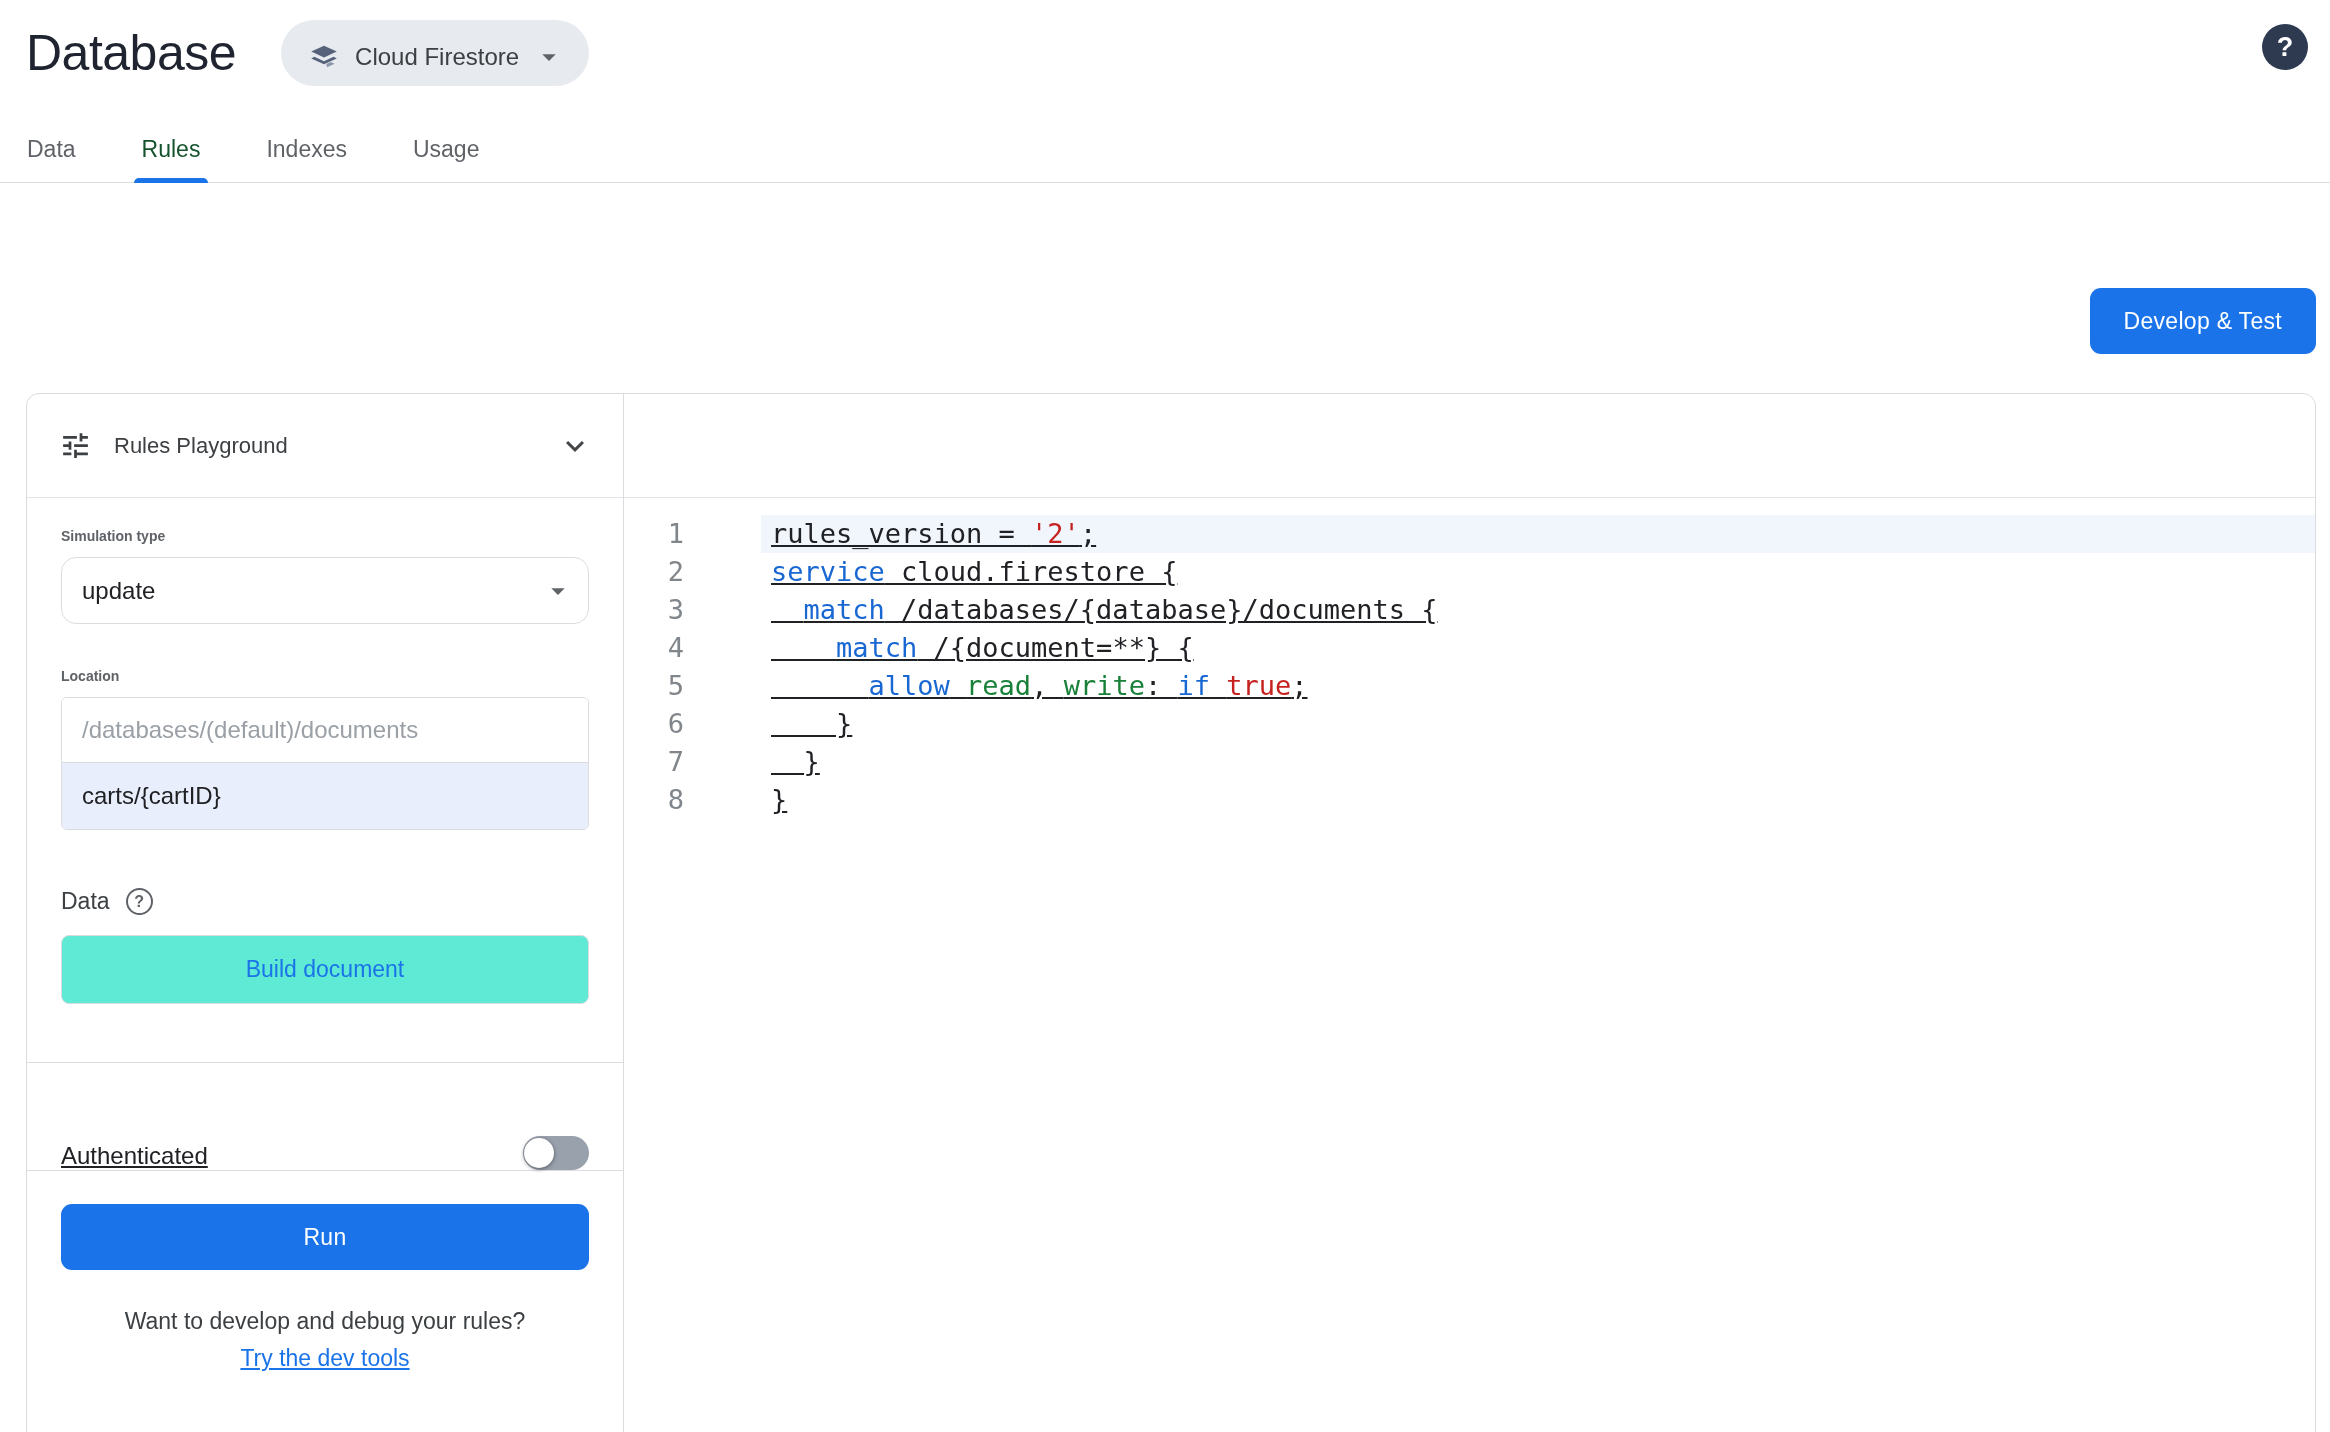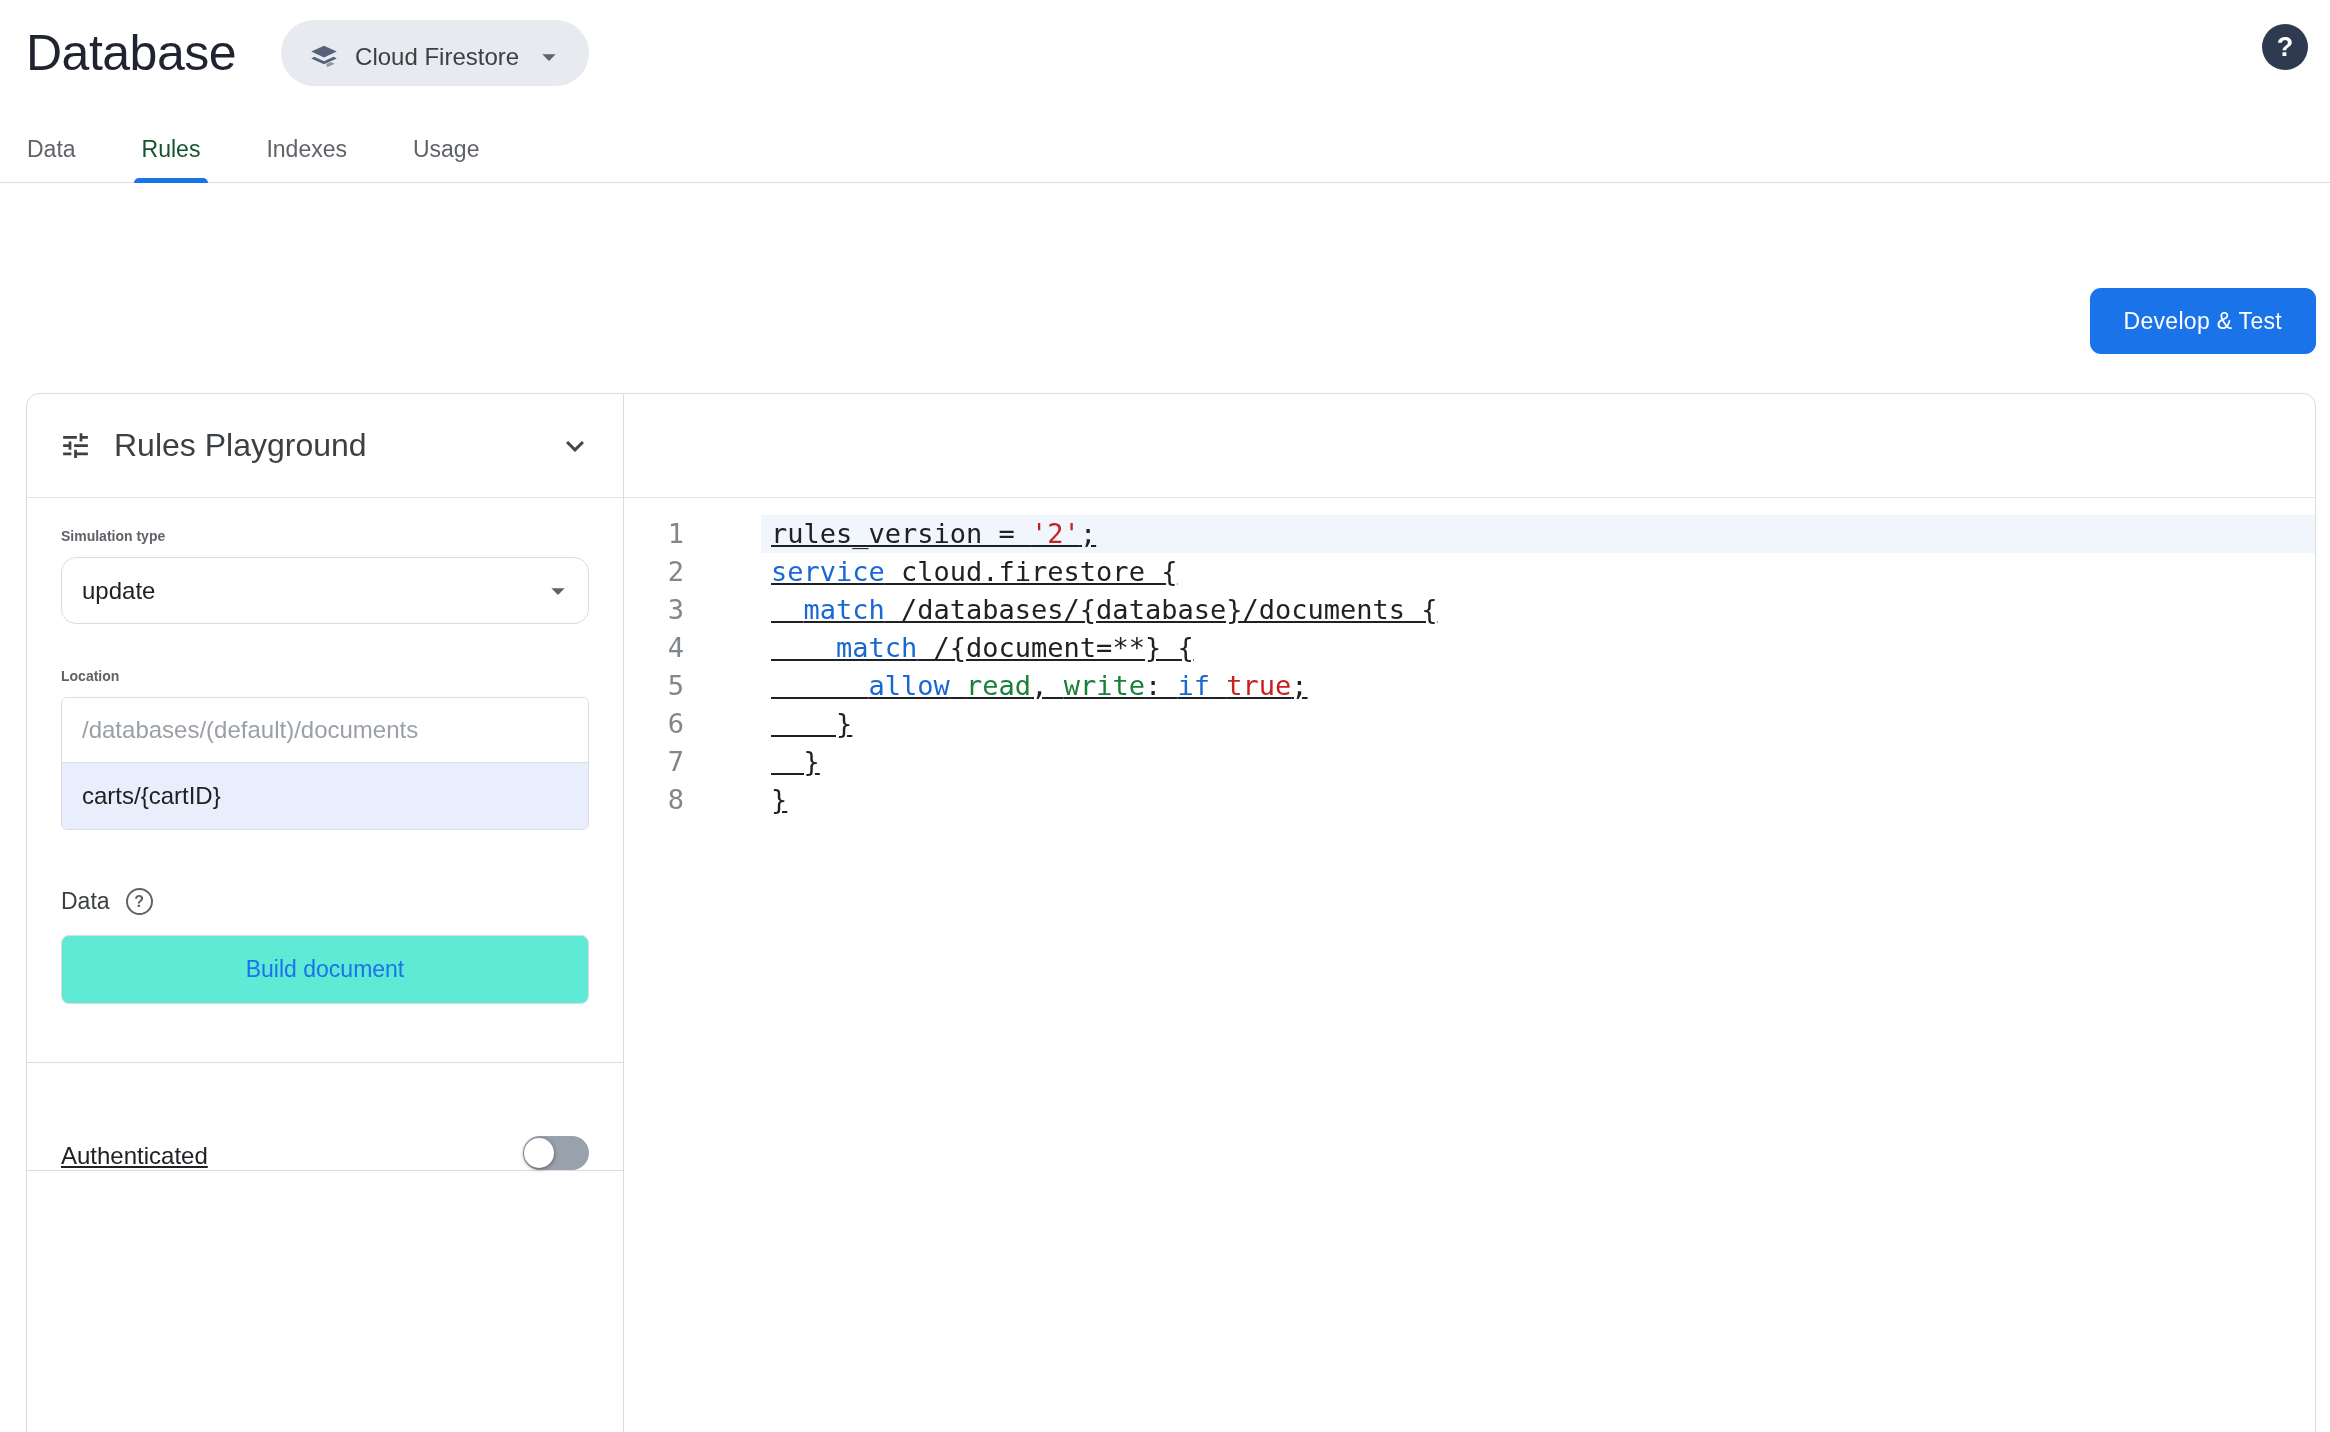--- a/index.html
+++ b/index.html
@@ -33,21 +33,21 @@
     font-size:23px; font-weight:500; letter-spacing:0.3px; padding:0 34px; cursor:pointer; font-family:inherit; }
 
   
   .panel { display:flex; margin:39px 14px 0 26px; height:1100px; background:#fff;
     border:1px solid #dadce0; border-radius:13px; overflow:hidden; }
 
   
   .sidebar { width:597px; min-width:597px; border-right:1px solid #dadce0; display:flex; flex-direction:column; }
   .side-header { height:104px; border-bottom:1px solid #e0e3e7; display:flex; align-items:center;
     padding:0 30px 0 32px; gap:22px; cursor:pointer; }
-  .side-header .title { font-size:32px; color:#3c4043; }
+  .side-header .title { font-size:22px; color:#3c4043; }
   .side-header svg.tune { width:33px; height:33px; }
   .side-header svg.chev { width:36px; height:36px; margin-left:auto; }
   .side-body { padding:30px 34px 58px; }
   .field-label { font-size:14px; color:#5f6368; margin-bottom:13px;font-weight:bold; }
   .select-box { height:67px; border:1px solid #dadce0; border-radius:15px; display:flex; align-items:center;
     padding:0 14px 0 20px; margin-bottom:44px; cursor:pointer; background:#fff; }
   .select-box .value { font-size:24px; color:#202124; }
   .select-box svg { width:32px; height:32px; margin-left:auto; }
   .loc-box { border:1px solid #dadce0; border-radius:6px; overflow:hidden; }
   .loc-prefix { height:65px; line-height:64px; padding:0 20px; font-size:24px; color:#9aa0a6;
@@ -163,20 +163,25 @@
 
       <div class="auth-row">
         <span class="lbl">Authenticated</span>
         <span class="toggle">
           <span class="knob"></span>
         </span>
       </div>
 
       <div class="divider"></div>
 
+      <div class="run-wrap">
+        <button class="btn-primary run-btn">Run</button>
+        <div class="dev-text">Want to develop and debug your rules?</div>
+        <a class="dev-link">Try the dev tools</a>
+      </div>
     </aside>
 
     <main class="editor">
       <div class="editor-header"></div>
       <div class="editor-body">
         <div class="gutter">
             <div class="ln">1</div>
             <div class="ln">2</div>
             <div class="ln">3</div>
             <div class="ln">4</div>

